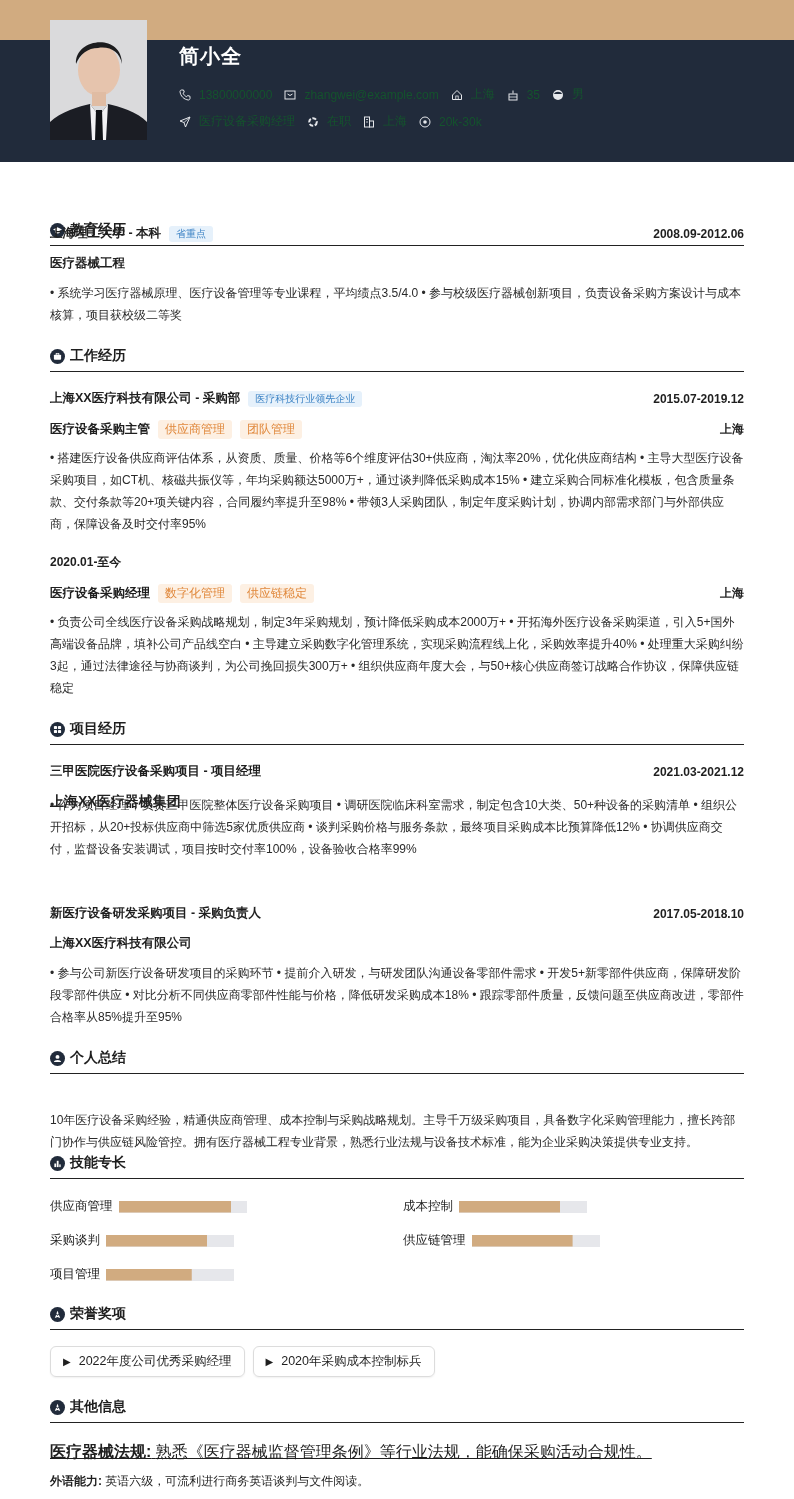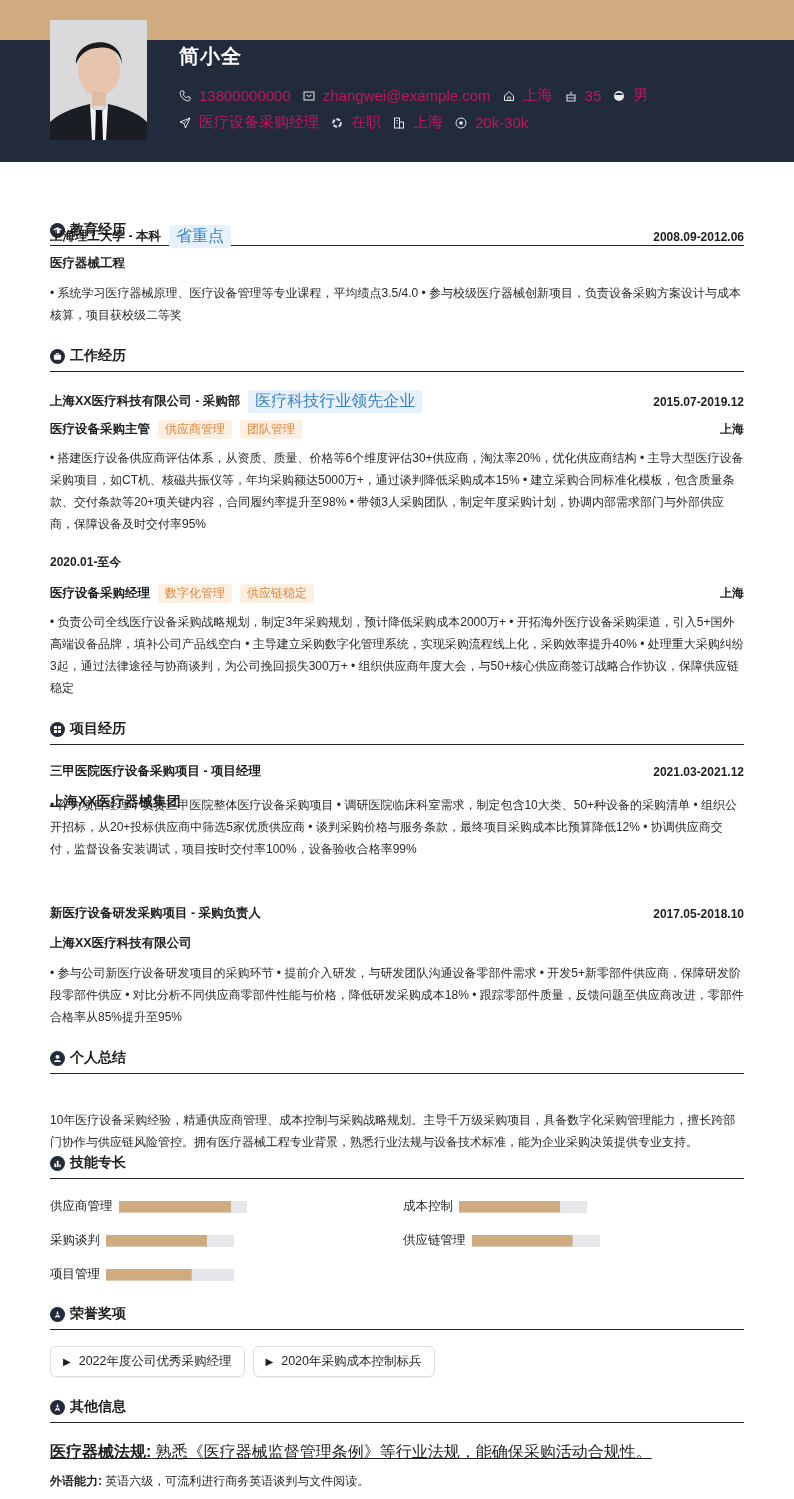--- a/index.html
+++ b/index.html
@@ -18,42 +18,42 @@
     background: linear-gradient(#dcdcde, #d6d6d8);
     overflow: hidden;
   }
   .photo svg { display: block; }
   .name {
     position: absolute; left: 179px; top: 43px;
     color: #ffffff; font-size: 20px; font-weight: bold; letter-spacing: 1px;
   }
   .info-row {
     position: absolute; left: 179px; display: flex; align-items: center;
-    color: #be185d; font-size: 15px;
+    color: #14532d; font-size: 12px;
   }
   .info-row.r1 { top: 86px; }
   .info-row.r2 { top: 113px; }
   .info-item { display: flex; align-items: center; margin-right: 12px; }
   .info-item svg { width: 12px; height: 12px; margin-right: 8px; }
 
   .content { position: absolute; left: 50px; top: 162px; width: 694px; }
   .section-title {
     display: flex; align-items: center; font-size: 14px; font-weight: bold;
     padding-bottom: 6px; border-bottom: 1.2px solid #222;
   }
   .section-title .sicon {
     width: 15px; height: 15px; border-radius: 50%; background: #212b3b;
     margin-right: 5px; display: inline-flex; align-items: center; justify-content: center;
   }
   .row { display: flex; justify-content: space-between; align-items: center; }
   .bold { font-weight: bold; }
   .entry-title { font-size: 12.5px; font-weight: bold; display: flex; align-items: center; }
   .date { font-size: 12px; font-weight: bold; }
   .tag-blue {
-    background: #e6f1fb; color: #3b82c4; font-size: 16px; font-weight: normal;
+    background: #e6f1fb; color: #3b82c4; font-size: 10px; font-weight: normal;
     padding: 1px 7px; border-radius: 3px; margin-left: 8px;
   }
   .tag-orange {
     background: #fdf0e3; color: #e0873a; font-size: 12px; font-weight: normal;
     padding: 1px 7px; border-radius: 3px; margin-left: 8px;
   }
   .desc { font-size: 12px; line-height: 22px; color: #2a2a2a; }
   .skill { position: absolute; display: flex; align-items: center; font-size: 12.5px; }
   .bar { position: relative; height: 12px; background: #e6e7eb; margin-left: 6px; }
   .bar .fill { position: absolute; left: 0; top: 0; height: 12px; background: #d1ab80;

